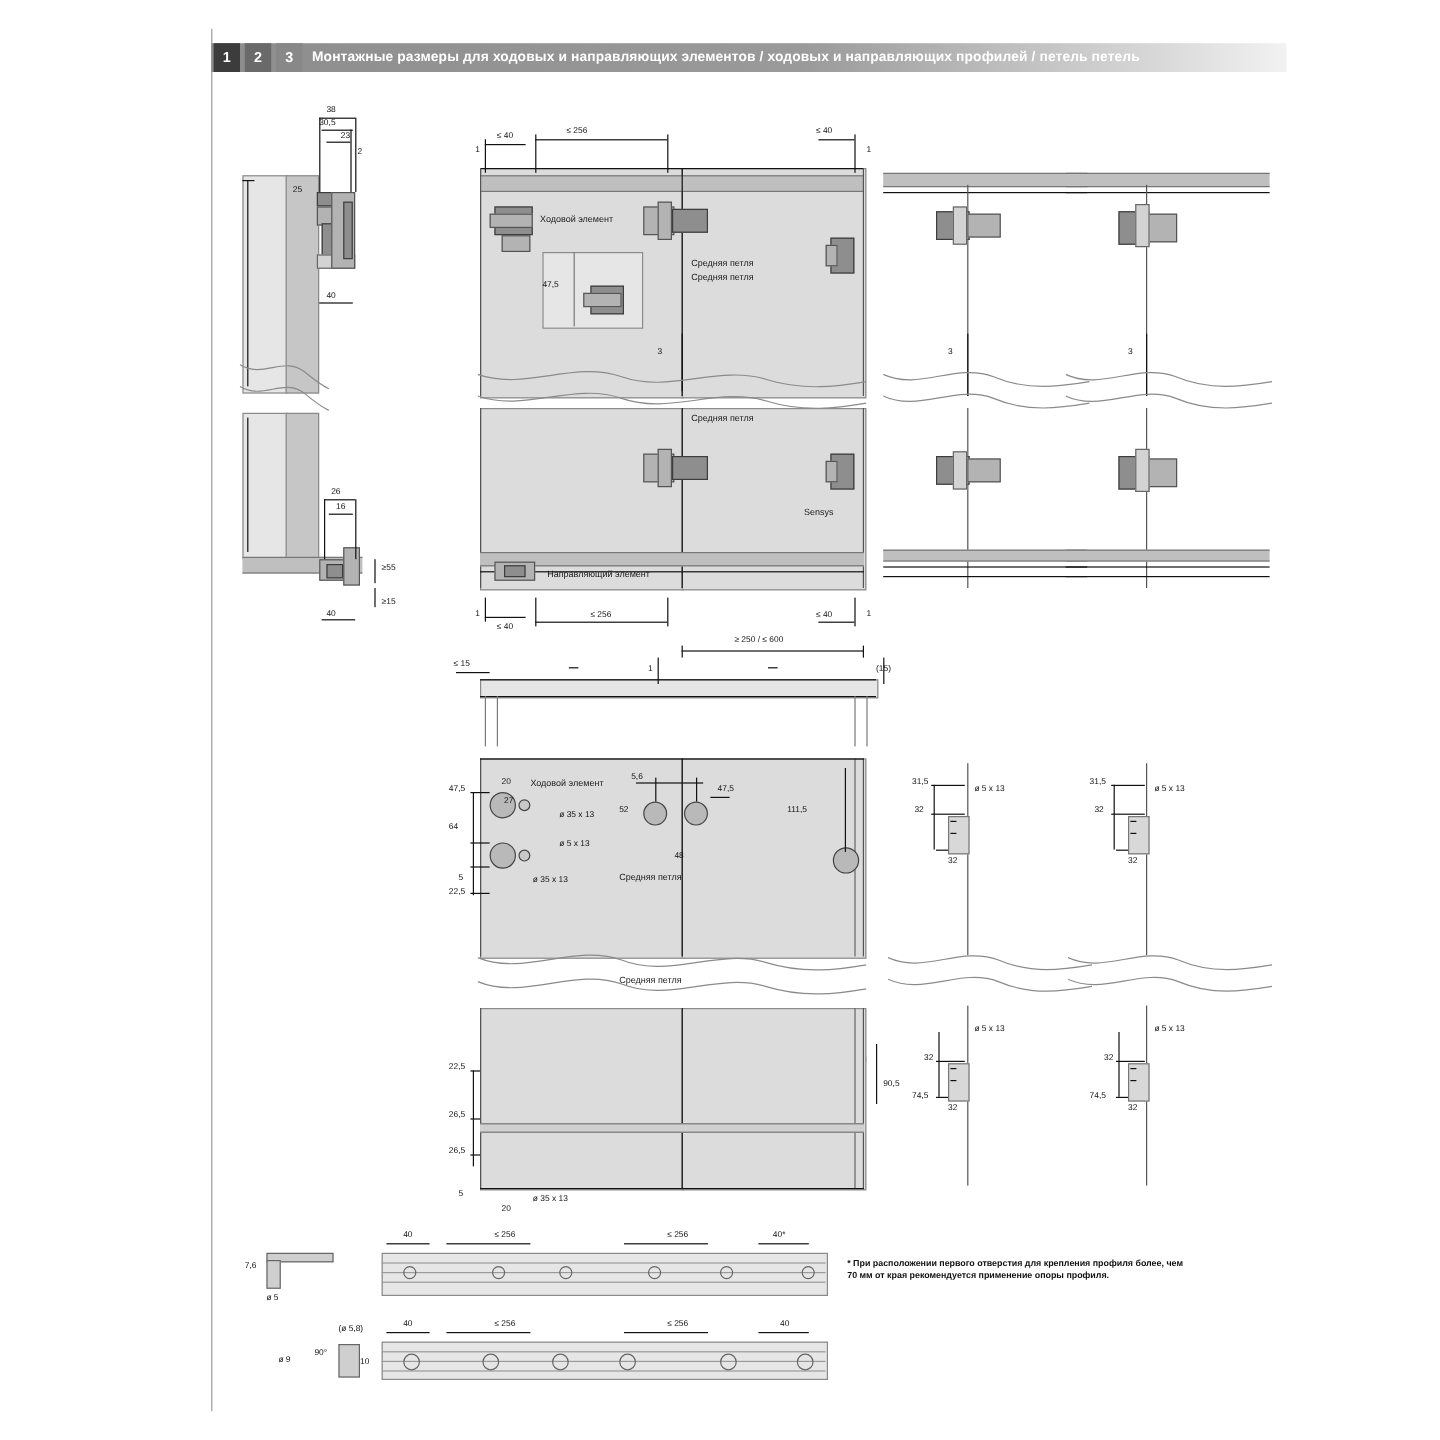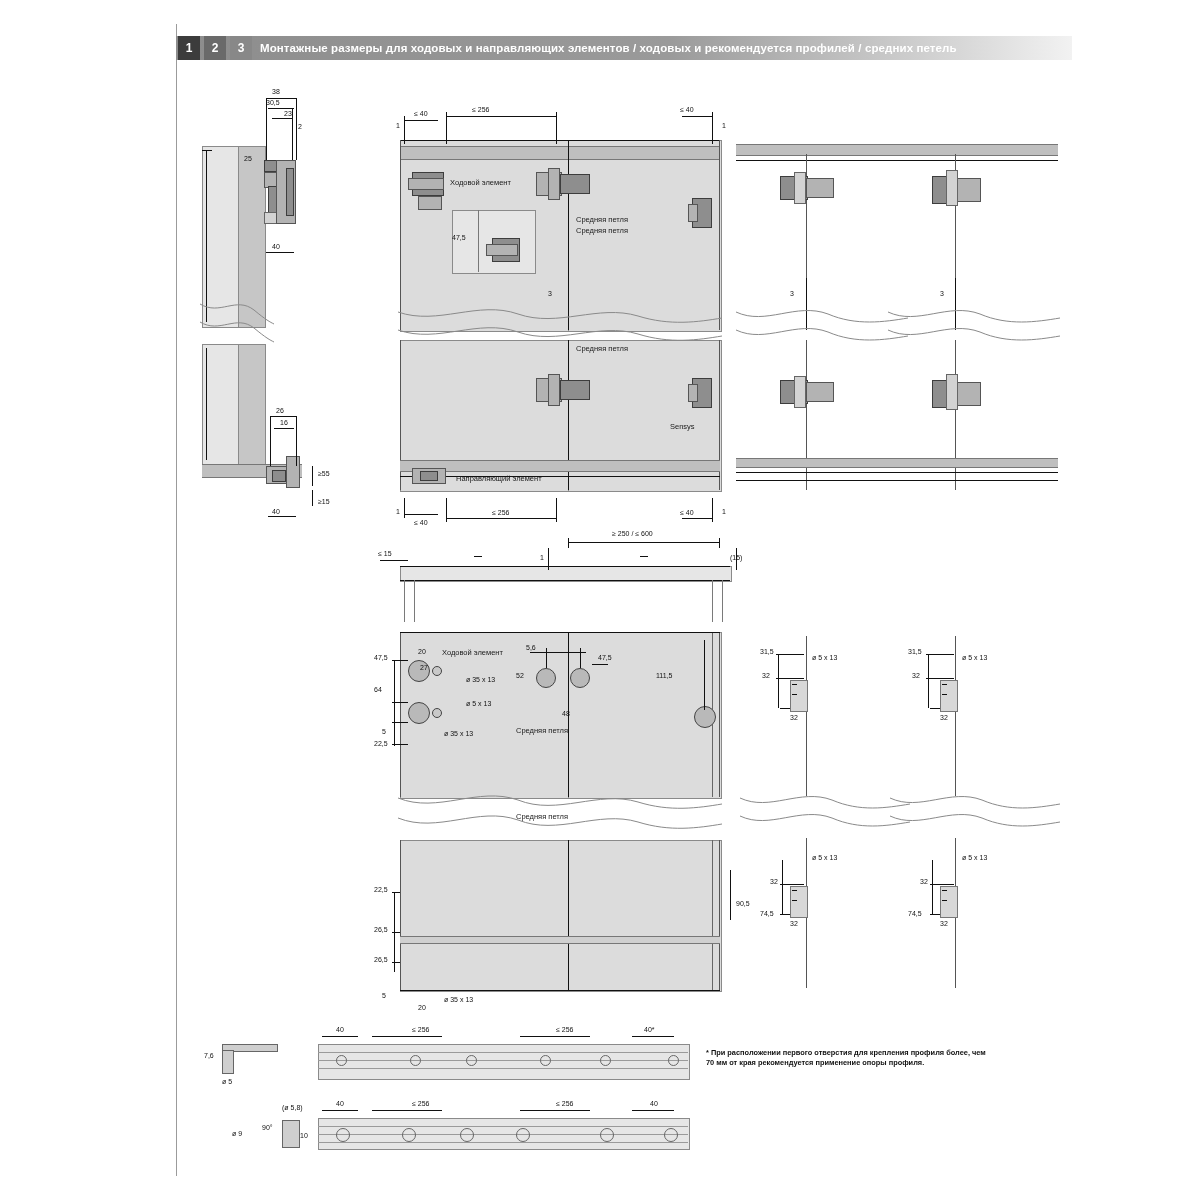--- a/index.html
+++ b/index.html
@@ -50,21 +50,21 @@
 <body>
 
 <div id="page">
 
   <div class="page-rule"></div>
 
   <div class="header"></div>
   <div class="hdr-num n1">1</div>
   <div class="hdr-num n2">2</div>
   <div class="hdr-num n3">3</div>
-  <div class="hdr-title">Монтажные размеры для ходовых и направляющих элементов / ходовых и рекомендуется профилей / средних петель</div>
+  <div class="hdr-title">Монтажные размеры для ходовых и направляющих элементов / ходовых и направляющих профилей / петель петель</div>
 
   <div>
 
     <div class="panel light" style="left:202px;top:146px;width:36px;height:180px;"></div>
     <div class="panel dark" style="left:238px;top:146px;width:26px;height:180px;"></div>
     <div class="vline" style="left:206px;top:150px;height:172px;"></div>
     <div class="hline" style="left:202px;top:150px;width:10px;"></div>
 
     <div class="hw d" style="left:264px;top:160px;width:12px;height:10px;"></div>
     <div class="hw" style="left:264px;top:172px;width:26px;height:14px;"></div>

